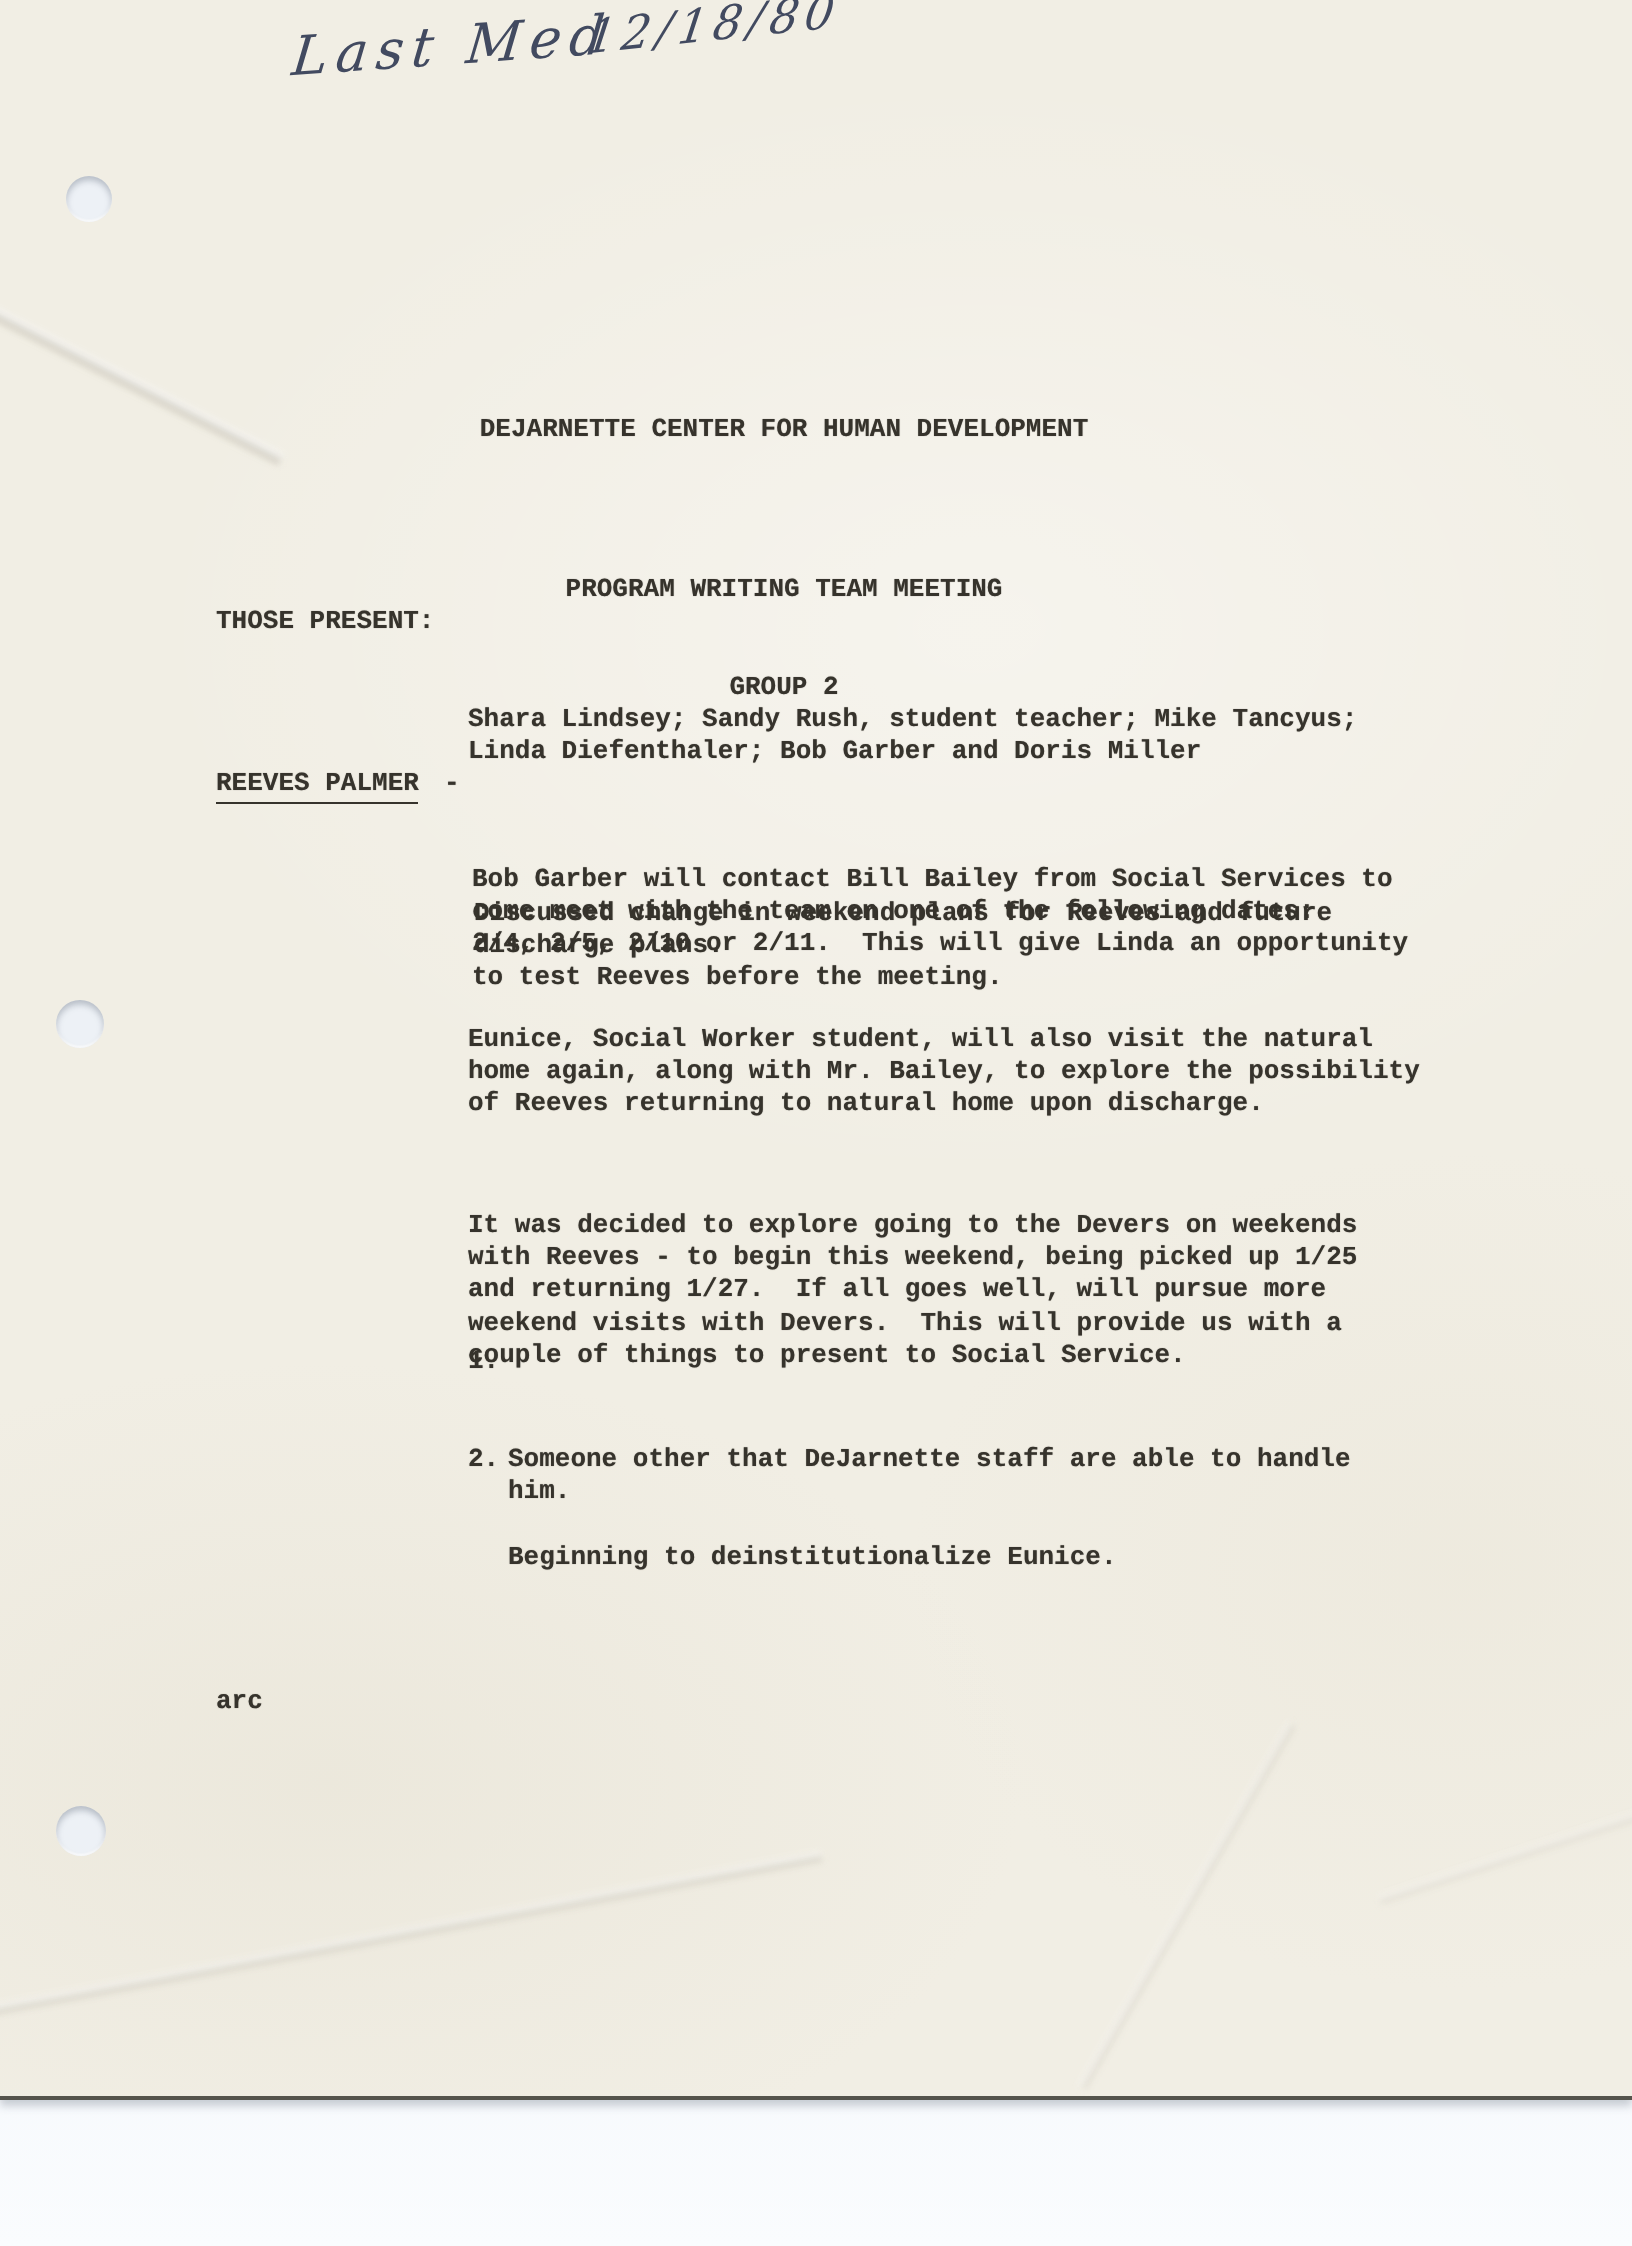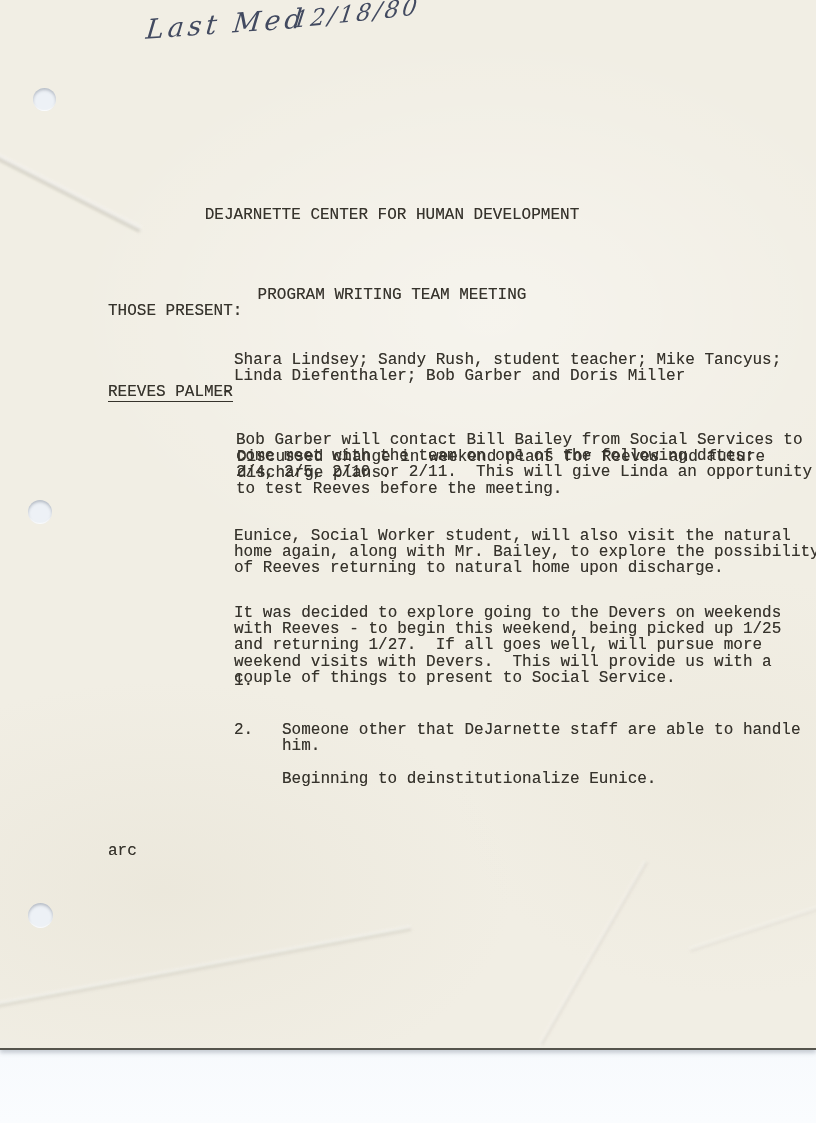--- a/index.html
+++ b/index.html
@@ -42,40 +42,40 @@
   .handwriting{
     position:absolute;color:#424a60;font-family:"DejaVu Serif",serif;
     font-style:italic;white-space:nowrap;
   }
   .hw-note{left:146px;top:8px;font-size:27px;letter-spacing:4px;
     transform:rotate(-4deg) skewX(-10deg);}
   .hw-date{left:293px;top:0px;font-size:23px;letter-spacing:3px;
     transform:rotate(-6deg) skewX(-14deg);}
   
   .tw{
-    position:absolute;color:#36332c;font-size:16px;line-height:16.2px;
-    white-space:pre;text-shadow:0 0 0.5px rgba(54,51,44,0.55);
+    position:absolute;color:#36332c;font-size:13px;line-height:16.2px;
+    white-space:pre;text-shadow:0 0 0.5px rgba(54,51,44,0.55);font-weight:bold;
   }
   .header-block{left:0;top:175px;width:784px;text-align:center;}
   .header-line2{margin-top:31px;}
   .attendees{left:108px;top:303px;}
   .attendees-label{position:absolute;left:0;top:0;}
   .attendees-text{margin-left:126px;}
   .case-intro{left:108px;top:384px;}
   .case-label{position:absolute;left:0;top:0;border-bottom:1px solid #36332c;padding-bottom:1px;}
   .case-sep{position:absolute;left:114px;top:0;}
   .case-intro-text{margin-left:129px;}
   .para-1{left:236px;top:432px;}
-  .para-2{left:234px;top:528px;}
+  .para-2{left:234px;top:512px;}
   .para-3{left:234px;top:577px;margin-top:28px;}
   .list-item{left:234px;}
   .li-1{top:673px;}
   .li-2{top:722px;}
   .li-num{position:absolute;left:0;top:0;}
-  .li-text{margin-left:48px;}
+  .li-text{margin-left:20px;}
   .signature{left:440px;top:809px;}
   .initials{left:108px;top:843px;text-align:center;}
 </style>
 </head>
 <body>
 
 <div class="paper">
   <div class="crease crease-tl"></div>
   <div class="crease crease-bl"></div>
   <div class="crease crease-bm"></div>
@@ -84,20 +84,21 @@
   <div class="hole hole-1"></div>
   <div class="hole hole-2"></div>
   <div class="hole hole-3"></div>
 
   <span class="handwriting hw-note">Last Med</span>
   <span class="handwriting hw-date">12/18/80</span>
 
   <div class="tw header-block">
     <div>DEJARNETTE CENTER FOR HUMAN DEVELOPMENT</div>
     <div class="header-line2">PROGRAM WRITING TEAM MEETING</div>
+    <div>GROUP 2</div>
   </div>
 
   <div class="tw case-intro">
     <span class="case-label">REEVES PALMER</span>
     <span class="case-sep">-</span>
     <div class="case-intro-text">Discussed change in weekend plans for Reeves and future
 discharge plans.</div>
   </div>
 
   <div class="tw attendees">

